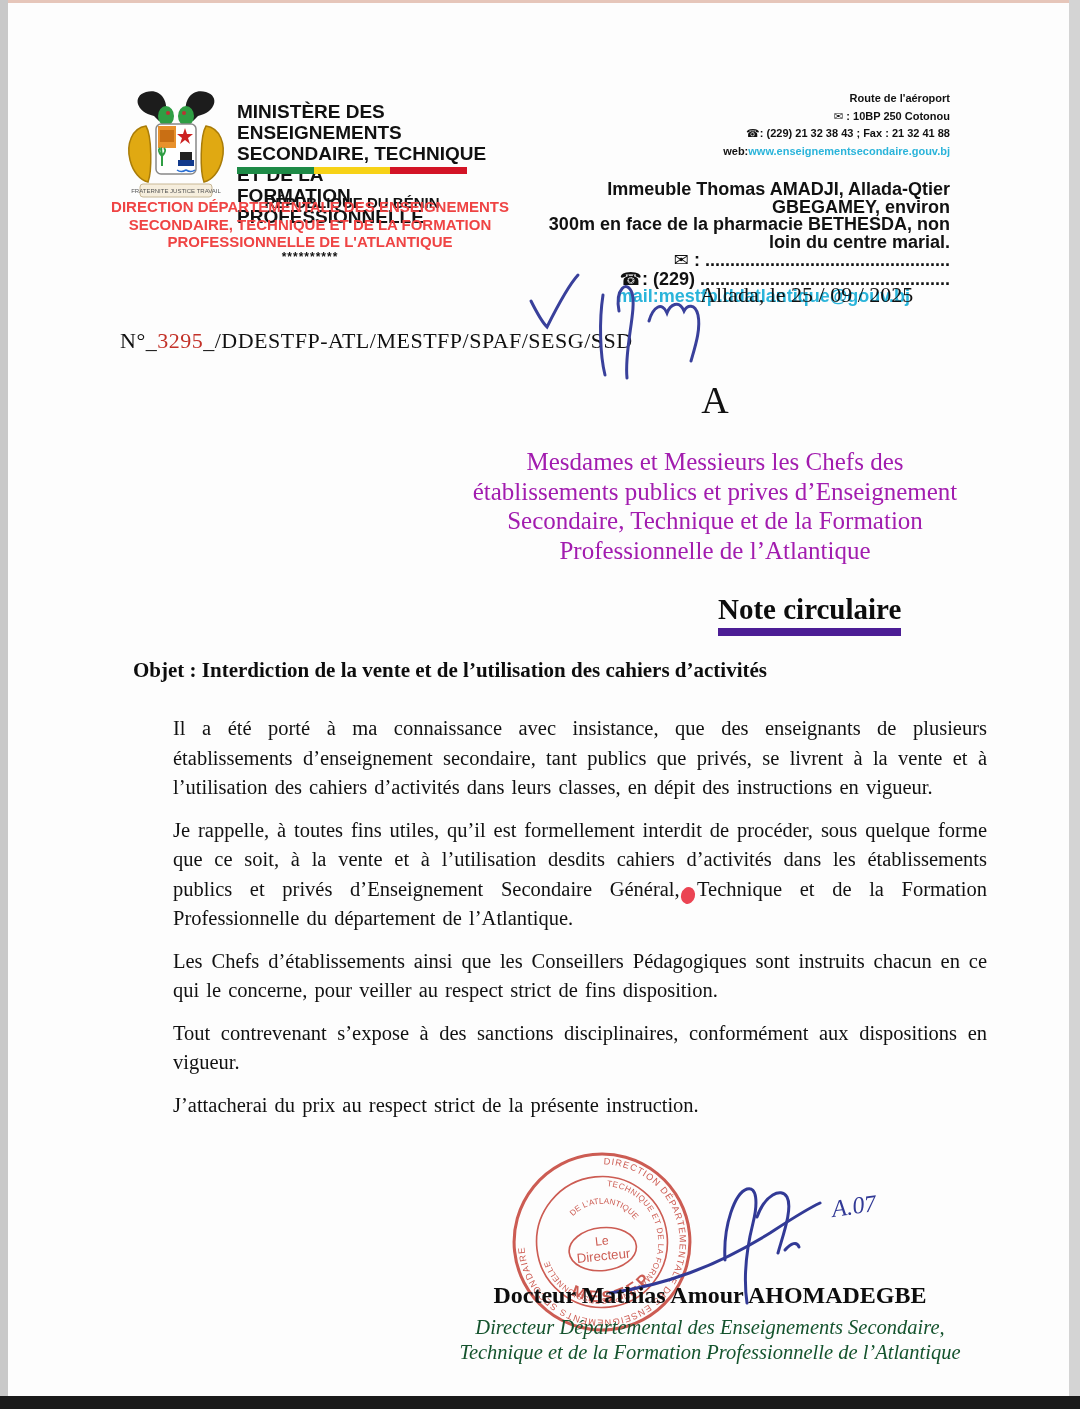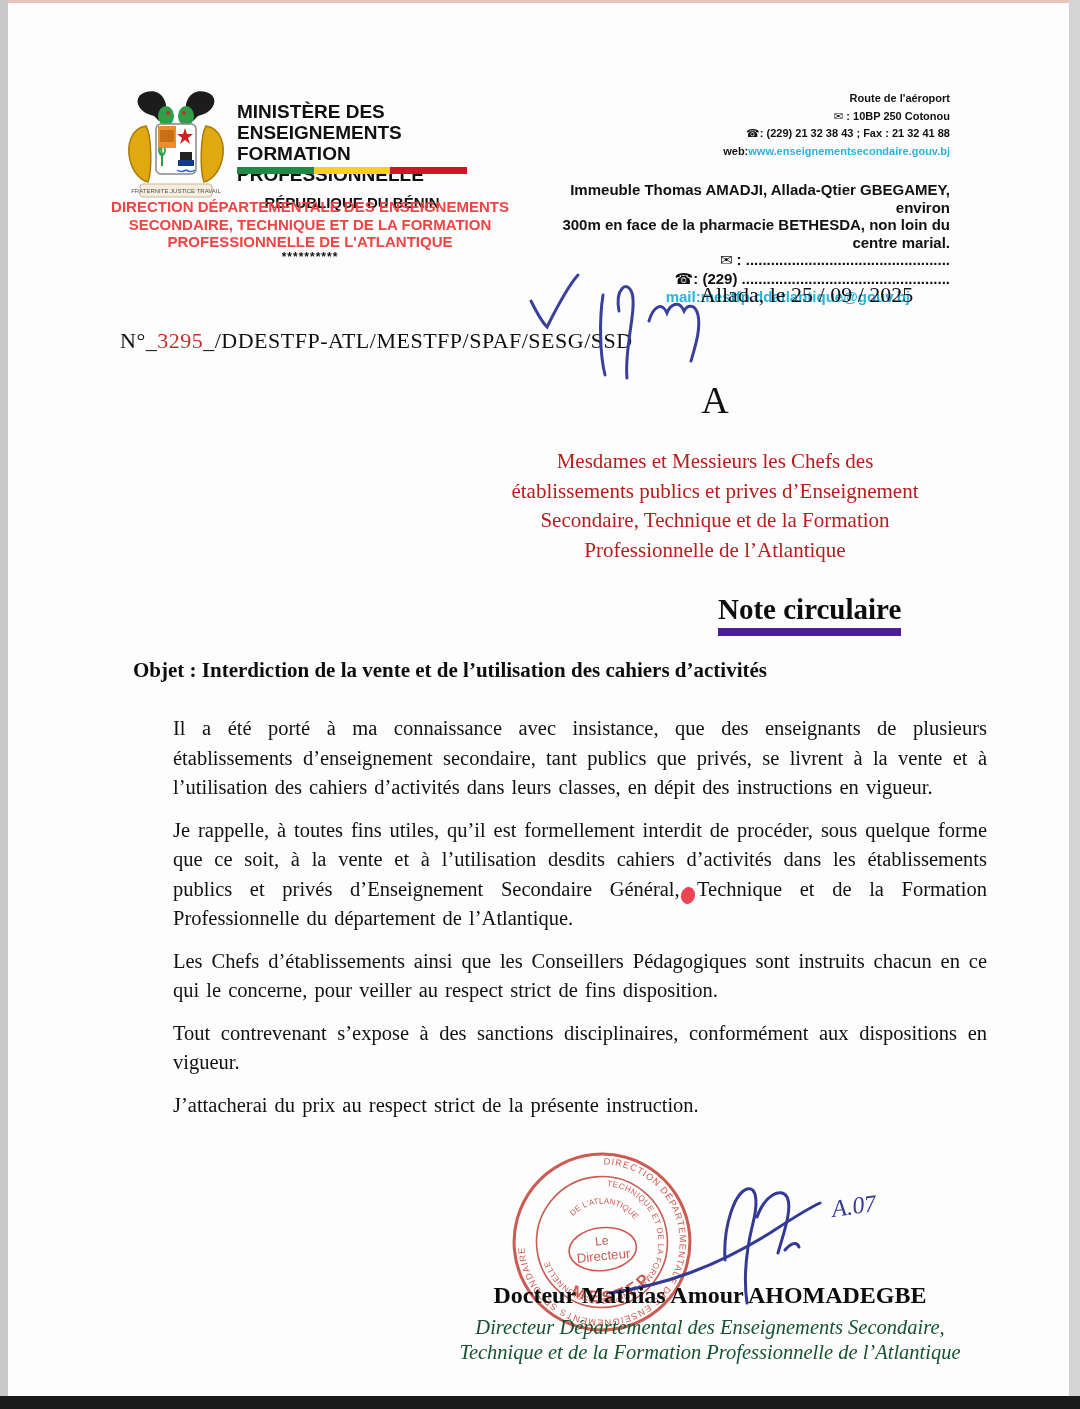--- a/index.html
+++ b/index.html
@@ -19,31 +19,31 @@
   .coat{position:absolute;left:116px;top:86px;width:120px;height:120px;}
   .ministry{position:absolute;left:237px;top:101px;width:250px;font-weight:bold;font-size:19px;line-height:21px;color:#111;}
   .flagbar{position:absolute;left:237px;top:167px;width:230px;height:7px;display:flex;}
   .flagbar div{flex:1;height:100%;}
   .republic{position:absolute;left:237px;top:194px;width:230px;text-align:center;font-weight:bold;font-size:15px;color:#111;}
   .direction{position:absolute;left:110px;top:198px;width:400px;text-align:center;font-weight:bold;font-size:15px;line-height:17.5px;color:#ef4444;}
   .stars{position:absolute;left:110px;top:250px;width:400px;text-align:center;font-weight:bold;font-size:12px;letter-spacing:1px;color:#111;}
 
   
   .contact1{position:absolute;left:550px;top:90px;width:400px;text-align:right;font-weight:bold;font-size:11px;line-height:17.5px;color:#111;}
-  .contact2{position:absolute;left:540px;top:181px;width:410px;text-align:right;font-weight:bold;font-size:15px;line-height:17.5px;color:#111;}
+  .contact2{position:absolute;left:540px;top:181px;width:410px;text-align:right;font-weight:bold;font-size:18px;line-height:17.5px;color:#111;}
   .cyan{color:#2ab4da;}
   .contact2 .mail-line{padding-right:40px;}
 
   
   .date-line{position:absolute;left:700px;top:282px;font-size:22px;color:#111;}
   .ref-line{position:absolute;left:120px;top:328px;font-size:22px;color:#111;letter-spacing:.5px;}
   .ref-red{color:#c33128;}
 
   .to-label{position:absolute;left:430px;top:378px;width:570px;text-align:center;font-size:38px;color:#111;}
-  .addressee{position:absolute;left:420px;top:447px;width:590px;text-align:center;font-size:21px;line-height:29.5px;color:#b91c1c;}
+  .addressee{position:absolute;left:420px;top:447px;width:590px;text-align:center;font-size:25px;line-height:29.5px;color:#a21caf;}
 
   .note-title{position:absolute;left:718px;top:593px;font-size:29px;font-weight:bold;color:#0d0d0d;
     border-bottom:8px solid #4c1d95;padding-bottom:2px;}
   .subject{position:absolute;left:133px;top:658px;width:830px;font-size:21px;font-weight:bold;color:#0d0d0d;}
 
   .body-text{position:absolute;left:133px;top:714px;width:814px;font-size:20.5px;line-height:29.5px;color:#111;}
   .body-text p{margin:0 0 13px 0;text-align:justify;}
   .body-text p:last-child{text-align:left;}
   .word-sp{word-spacing:2px;margin-left:40px;}
 
@@ -86,20 +86,21 @@
     <rect x="62" y="74" width="16" height="6" fill="#123a8c"></rect>
     <rect x="64" y="66" width="12" height="8" fill="#222"></rect>
     <path d="M61 84 q4 3 9 0 q5 3 9 0" stroke="#2a6fd4" stroke-width="1.5" fill="none"></path>
 
     <rect x="24" y="98" width="72" height="13" rx="3" fill="#f6eedd" stroke="#c9b896" stroke-width="1"></rect>
     <text x="60" y="107" text-anchor="middle" font-size="6" fill="#555" font-family="Liberation Sans, sans-serif">FRATERNITE JUSTICE TRAVAIL</text>
   </svg>
 
   <div class="ministry sans">
     <div>MINISTÈRE DES ENSEIGNEMENTS</div>
+    <div>SECONDAIRE, TECHNIQUE ET DE LA</div>
     <div>FORMATION PROFESSIONNELLE</div>
   </div>
   <div class="flagbar">
     <div style="background:#1d8a46"></div>
     <div style="background:#f7d216"></div>
     <div style="background:#d31426"></div>
   </div>
   <div class="republic sans">RÉPUBLIQUE DU BÉNIN</div>
   <div class="direction sans">
     <div>DIRECTION DÉPARTEMENTALE DES ENSEIGNEMENTS</div>

